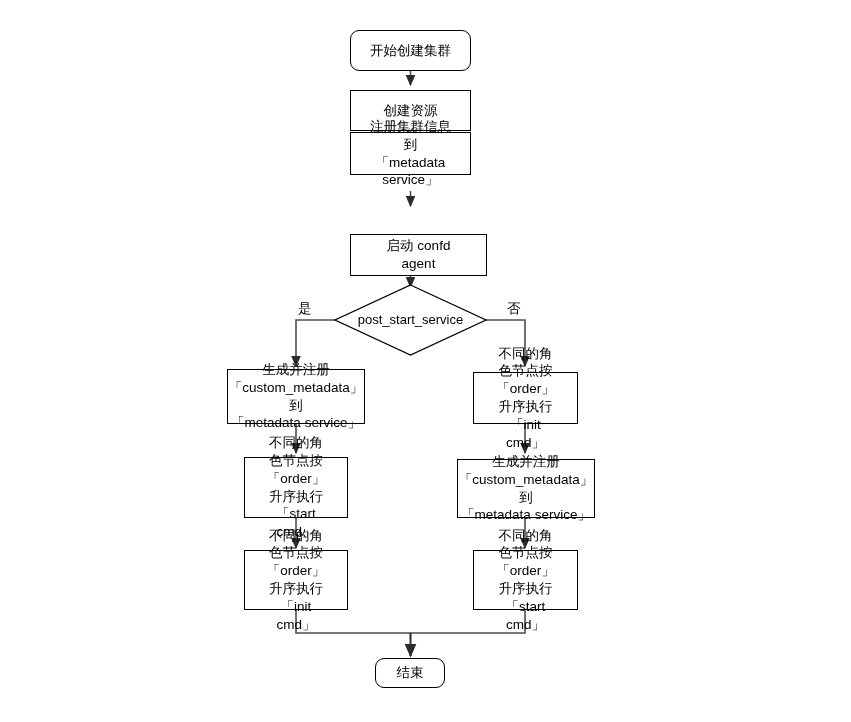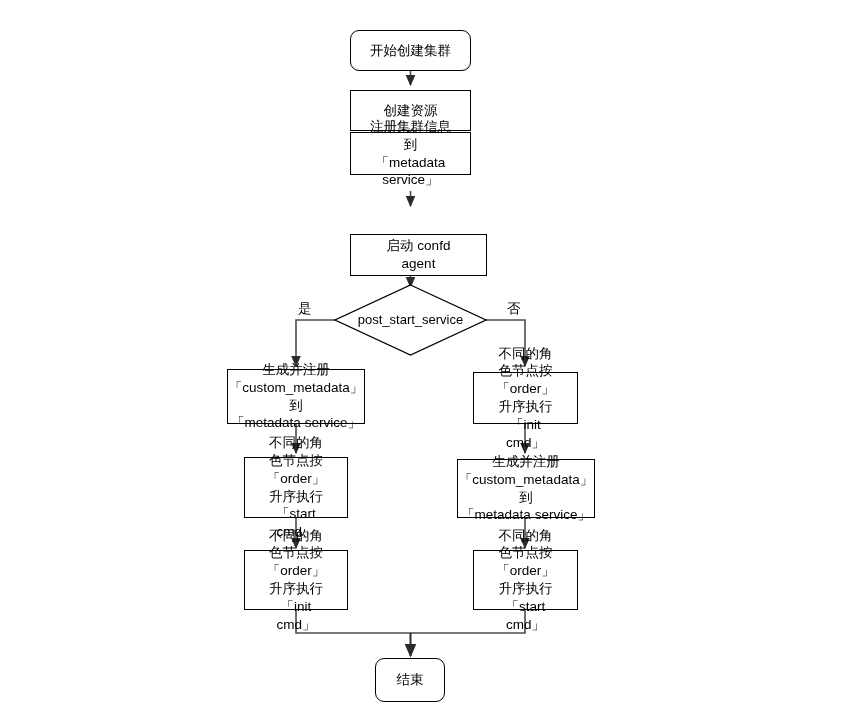--- a/index.html
+++ b/index.html
@@ -156,17 +156,17 @@
 「custom_metadata」到
 「metadata service」</span>
   </div>
 
   <div class="node process" style="left:473px; top:550px; width:105px; height:60px;">
     <span>不同的角色节点按
 「order」升序执行
 「start cmd」</span>
   </div>
 
-  <div class="node terminal" style="left:375px; top:658px; width:70px; height:44px;border-radius:9px;">
+  <div class="node terminal" style="left:375px; top:658px; width:70px; height:30px;border-radius:9px;">
     <span>结束</span>
   </div>
 
 </div>
 
 </body></html>

